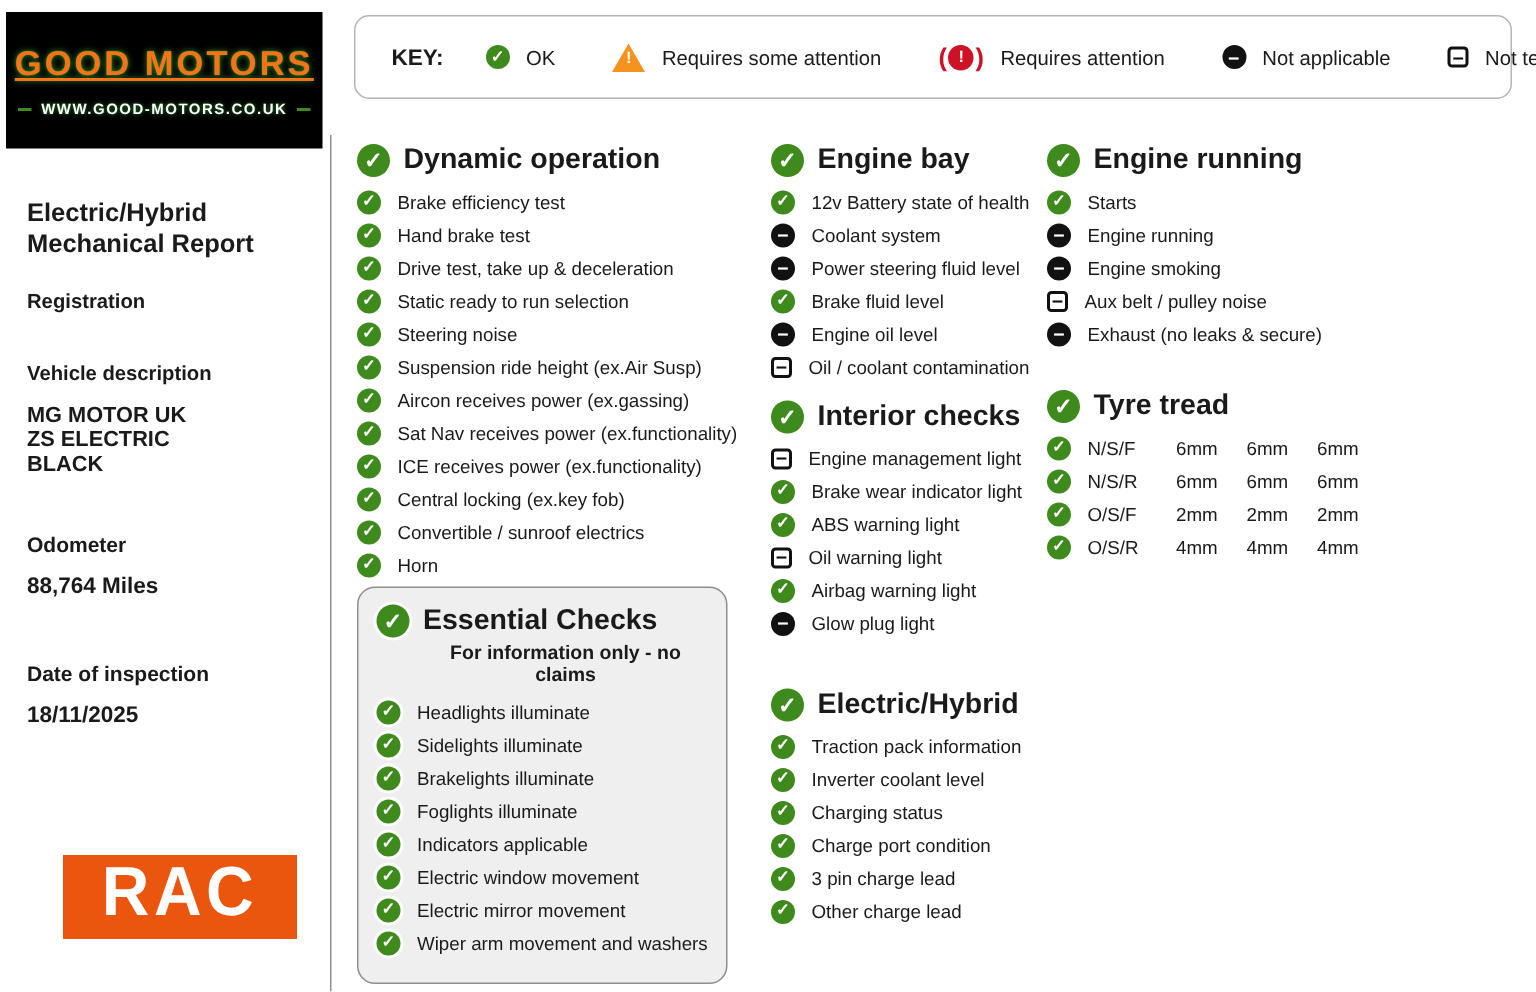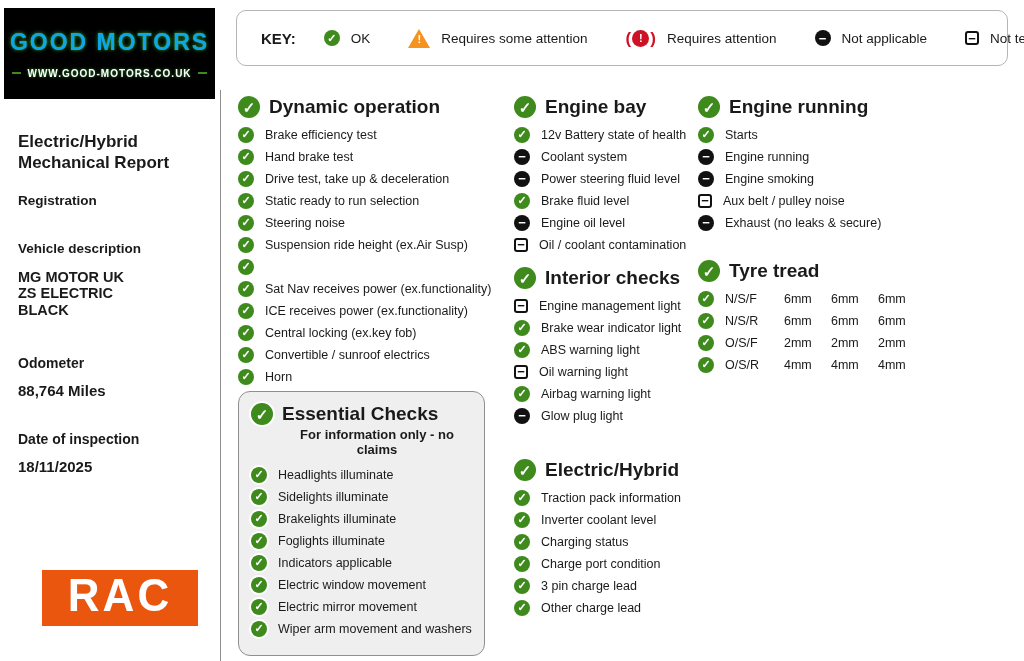--- a/index.html
+++ b/index.html
@@ -8,22 +8,23 @@
     background:#ffffff;color:#1a1a1a;
     font-family:"Liberation Sans", sans-serif;
   }
   
   .logo-box{
     position:absolute;left:4px;top:8px;width:211px;height:91px;
     background:#000;display:flex;flex-direction:column;
     align-items:center;justify-content:center;
   }
   .logo-title{
-    color:#0ea5e9;font-weight:bold;font-size:23px;letter-spacing:2px;
+    color:#f97316;font-weight:bold;font-size:23px;letter-spacing:2px;
     text-shadow:0 0 4px #2f8f2f,0 0 1px #2f8f2f;
+    text-decoration:underline;
   }
   .logo-url-row{display:flex;align-items:center;gap:6px;width:100%;padding:0 8px;box-sizing:border-box;margin-top:12px;}
   .logo-line{flex:1;height:2px;background:#3e8a1c;}
   .logo-url{color:#fff;font-size:10px;font-weight:bold;letter-spacing:1px;text-shadow:0 0 3px #2f8f2f;}
   
   .key-box{
     position:absolute;left:236px;top:10px;width:772px;height:56px;box-sizing:border-box;
     border:1px solid #b5b5b5;border-radius:10px;background:#fff;
     display:flex;align-items:center;padding:0 24px;
   }
@@ -34,21 +35,21 @@
   
   .sidebar{position:absolute;left:18px;top:131px;width:200px;font-weight:bold;}
   .report-title{font-size:17px;line-height:1.25;}
   .sb-label{font-size:13.5px;}
   .reg-label{margin-top:19px;}
   .reg-value{font-size:23px;margin-top:3px;}
   .veh-label{margin-top:33px;}
   .veh-lines{font-size:14.5px;line-height:1.15;margin-top:13px;}
   .odo-label{font-size:14px;margin-top:36px;}
   .odo-value{font-size:15px;margin-top:11px;}
-  .insp-label{font-size:14px;margin-top:32px;}
+  .insp-label{font-size:14px;margin-top:42px;}
   .insp-value{font-size:15px;margin-top:11px;}
   
   .rac{
     position:absolute;left:42px;top:570px;width:156px;height:56px;
     background:#eb560f;display:flex;align-items:flex-start;justify-content:center;
   }
   .rac-text{color:#fff;font-size:44px;font-weight:bold;letter-spacing:3px;transform:scaleY(1.05);}
   
   .divider{position:absolute;left:220px;top:90px;width:1px;height:571px;background:#8f8f8f;}
   
@@ -185,20 +186,21 @@
       <div class="check-row">
         <span class="st st-ok">✓</span>
         <span class="lbl">Steering noise</span>
       </div>
       <div class="check-row">
         <span class="st st-ok">✓</span>
         <span class="lbl">Suspension ride height (ex.Air Susp)</span>
       </div>
       <div class="check-row">
         <span class="st st-ok">✓</span>
+        <span class="lbl">Aircon receives power (ex.gassing)</span>
       </div>
       <div class="check-row">
         <span class="st st-ok">✓</span>
         <span class="lbl">Sat Nav receives power (ex.functionality)</span>
       </div>
       <div class="check-row">
         <span class="st st-ok">✓</span>
         <span class="lbl">ICE receives power (ex.functionality)</span>
       </div>
       <div class="check-row">

